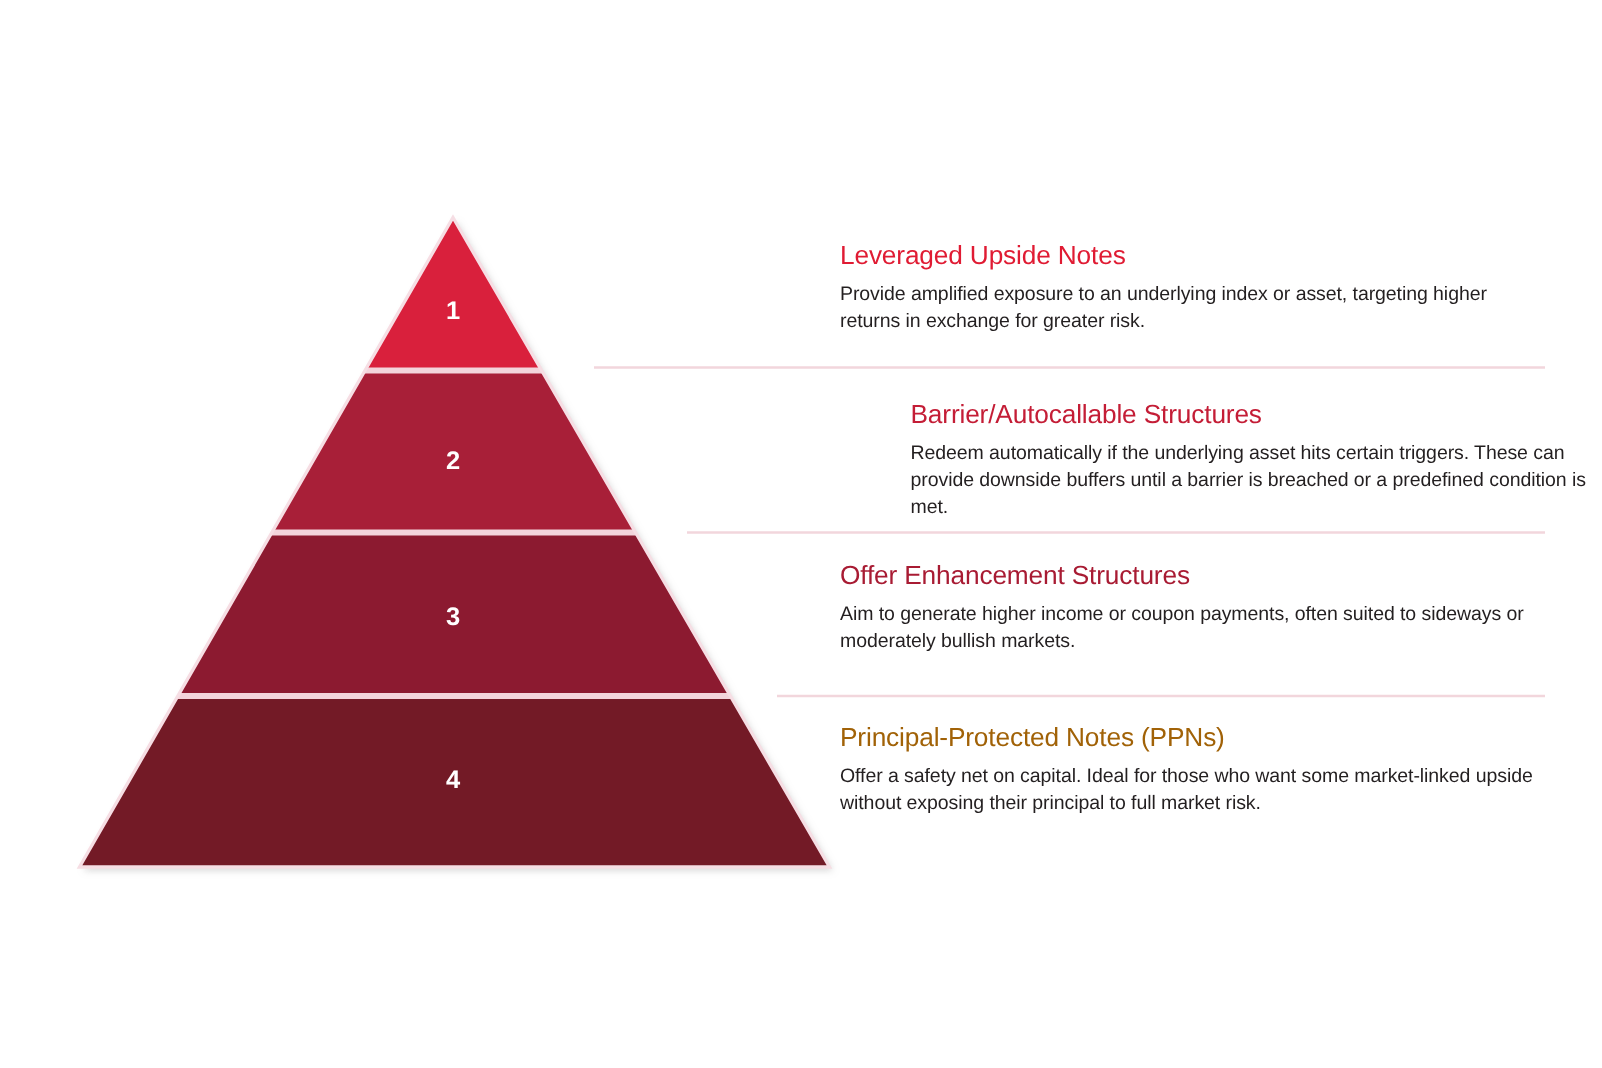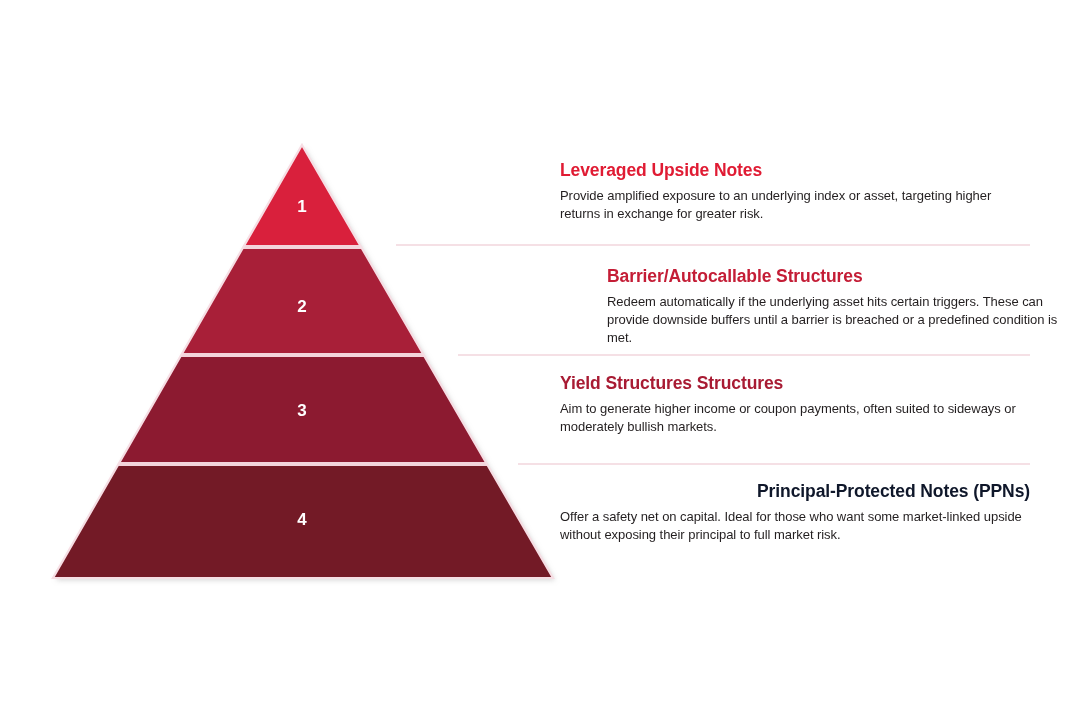--- a/index.html
+++ b/index.html
@@ -41,21 +41,21 @@
   
   .entry {
     position: absolute;
     left: 560px;
     width: 470px;
   }
 
   .entry-heading {
     font-family: "Liberation Sans", sans-serif;
     font-size: 17.5px;
-    font-weight: bold;
+    font-weight: normal;
     letter-spacing: -0.1px;
     margin: 0 0 7px 0;
     line-height: 1.15;
   }
 
   .entry-body {
     font-family: "Liberation Sans", sans-serif;
     font-size: 13px;
     color: #231f20;
     line-height: 1.38;
@@ -115,22 +115,22 @@
     <h2 class="entry-heading" style="color: rgb(224, 27, 51);">Leveraged Upside Notes</h2>
     <p class="entry-body">Provide amplified exposure to an underlying index or asset, targeting higher returns in exchange for greater risk.</p>
   </div>
 
   <div class="entry" id="entry-2">
     <h2 class="entry-heading" style="color: rgb(196, 29, 54);">Barrier/Autocallable Structures</h2>
     <p class="entry-body">Redeem automatically if the underlying asset hits certain triggers. These can provide downside buffers until a barrier is breached or a predefined condition is met.</p>
   </div>
 
   <div class="entry" id="entry-3">
-    <h2 class="entry-heading" style="color: rgb(168, 27, 51);">Yield Structures Structures</h2>
+    <h2 class="entry-heading" style="color: rgb(168, 27, 51);">Offer Enhancement Structures</h2>
     <p class="entry-body">Aim to generate higher income or coupon payments, often suited to sideways or moderately bullish markets.</p>
   </div>
 
   <div class="entry" id="entry-4">
-    <h2 class="entry-heading" style="color: #0f172a; text-align: right;">Principal-Protected Notes (PPNs)</h2>
+    <h2 class="entry-heading" style="color: #a16207;">Principal-Protected Notes (PPNs)</h2>
     <p class="entry-body">Offer a safety net on capital. Ideal for those who want some market-linked upside without exposing their principal to full market risk.</p>
   </div>
 
 </div>
 
 </body></html>

